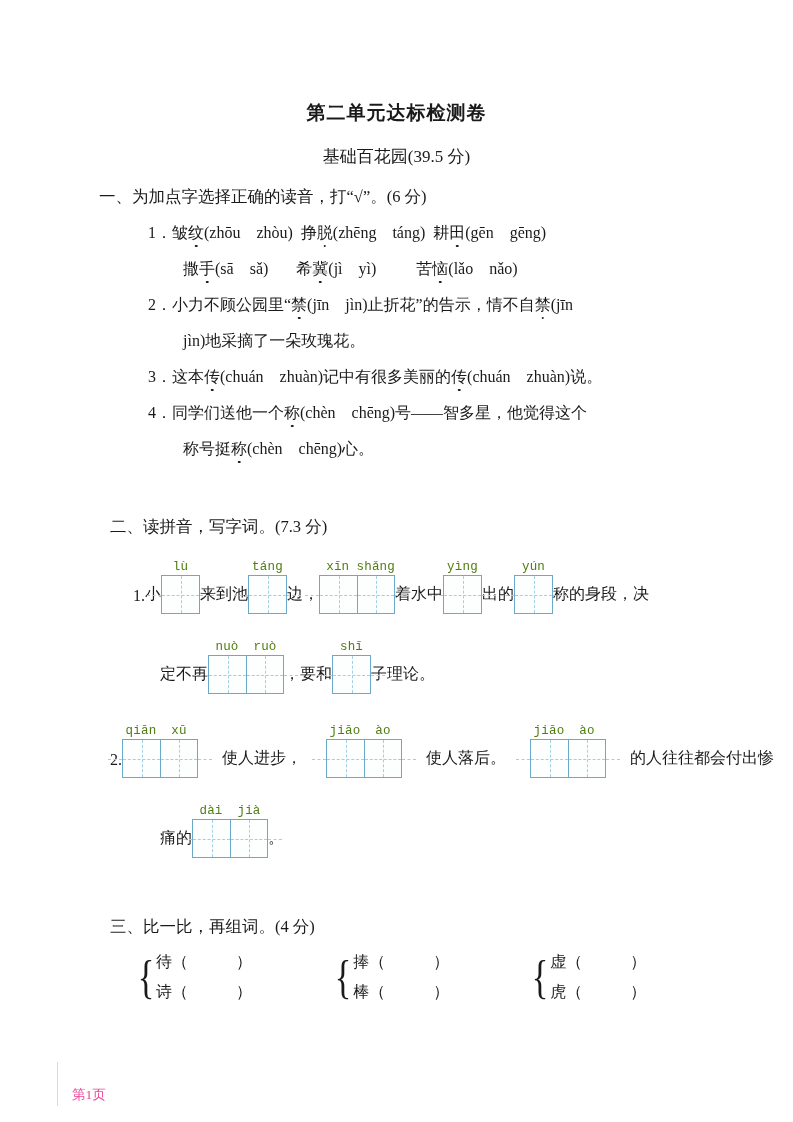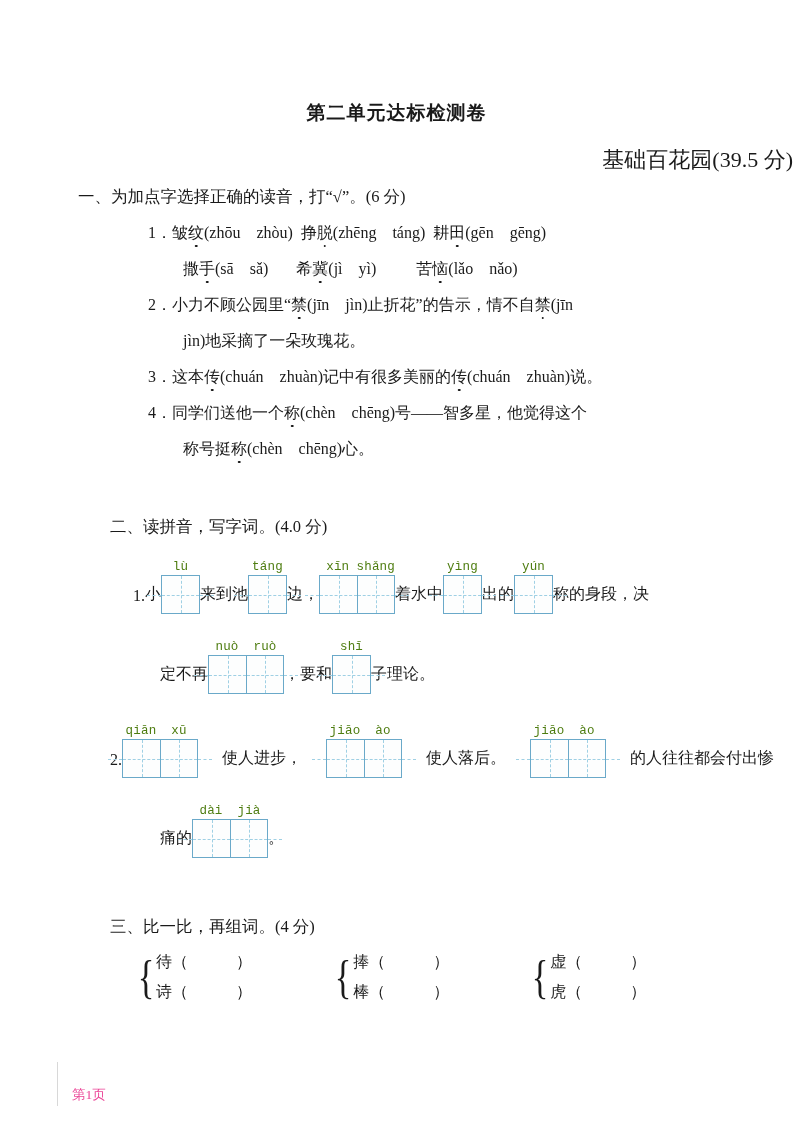--- a/index.html
+++ b/index.html
@@ -28,22 +28,22 @@
     font-size: 19px;
     font-weight: bold;
     letter-spacing: 1px;
     margin: 0;
     position: absolute;
     top: 100px;
     left: 0;
     right: 0;
   }
   .doc-subtitle {
-    text-align: right;
-    font-size: 22px;
+    text-align: center;
+    font-size: 17px;
     margin: 0;
     position: absolute;
     top: 145px;
     left: 0;
     right: 0;
   }
 
   
   .section-heading {
     font-size: 16.5px;
@@ -67,21 +67,21 @@
     bottom: -3px;
     transform: translateX(-50%);
     width: 2.5px;
     height: 2.5px;
     border-radius: 50%;
     background: #1a1a1a;
   }
 
   
   #sec-one { position: absolute; top: 186px; left: 0; right: 0; }
-  #sec-one .section-heading { margin-left: 78px; }
+  #sec-one .section-heading { margin-left: 99px; }
   .s1-row { margin-top: 15px; margin-left: 148px; }
   .s1-sub  { margin-top: 15px; margin-left: 183px; }
 
   
   #sec-two { position: absolute; top: 516px; left: 0; right: 0; }
   #sec-two .section-heading { margin-left: 110px; }
 
   .tian-row {
     display: flex;
     align-items: flex-end;
@@ -241,21 +241,21 @@
 
     <div class="q-line s1-row">
       <span>4．</span><span>同学们送他一个</span><span class="dotchar">称</span><span>(chèn　chēng)号——智多星，他觉得这个</span>
     </div>
     <div class="q-line s1-sub">
       <span>称号挺</span><span class="dotchar">称</span><span>(chèn　chēng)心。</span>
     </div>
   </div>
 
   <div id="sec-two">
-    <div class="section-heading">二、读拼音，写字词。(4.0 分)</div>
+    <div class="section-heading">二、读拼音，写字词。(7.3 分)</div>
 
     <div class="tian-row s2-line s2-l1">
       <span class="tian-label">1.</span>
       <span class="tz-seq" style="display: inline-flex; align-items: flex-end;">
           <span class="tian-label">小</span>
           <span class="tz-group">
             <span class="tz-pinyin-row">
               <span>lù</span>
             </span>
             <span class="tz-bleed">

